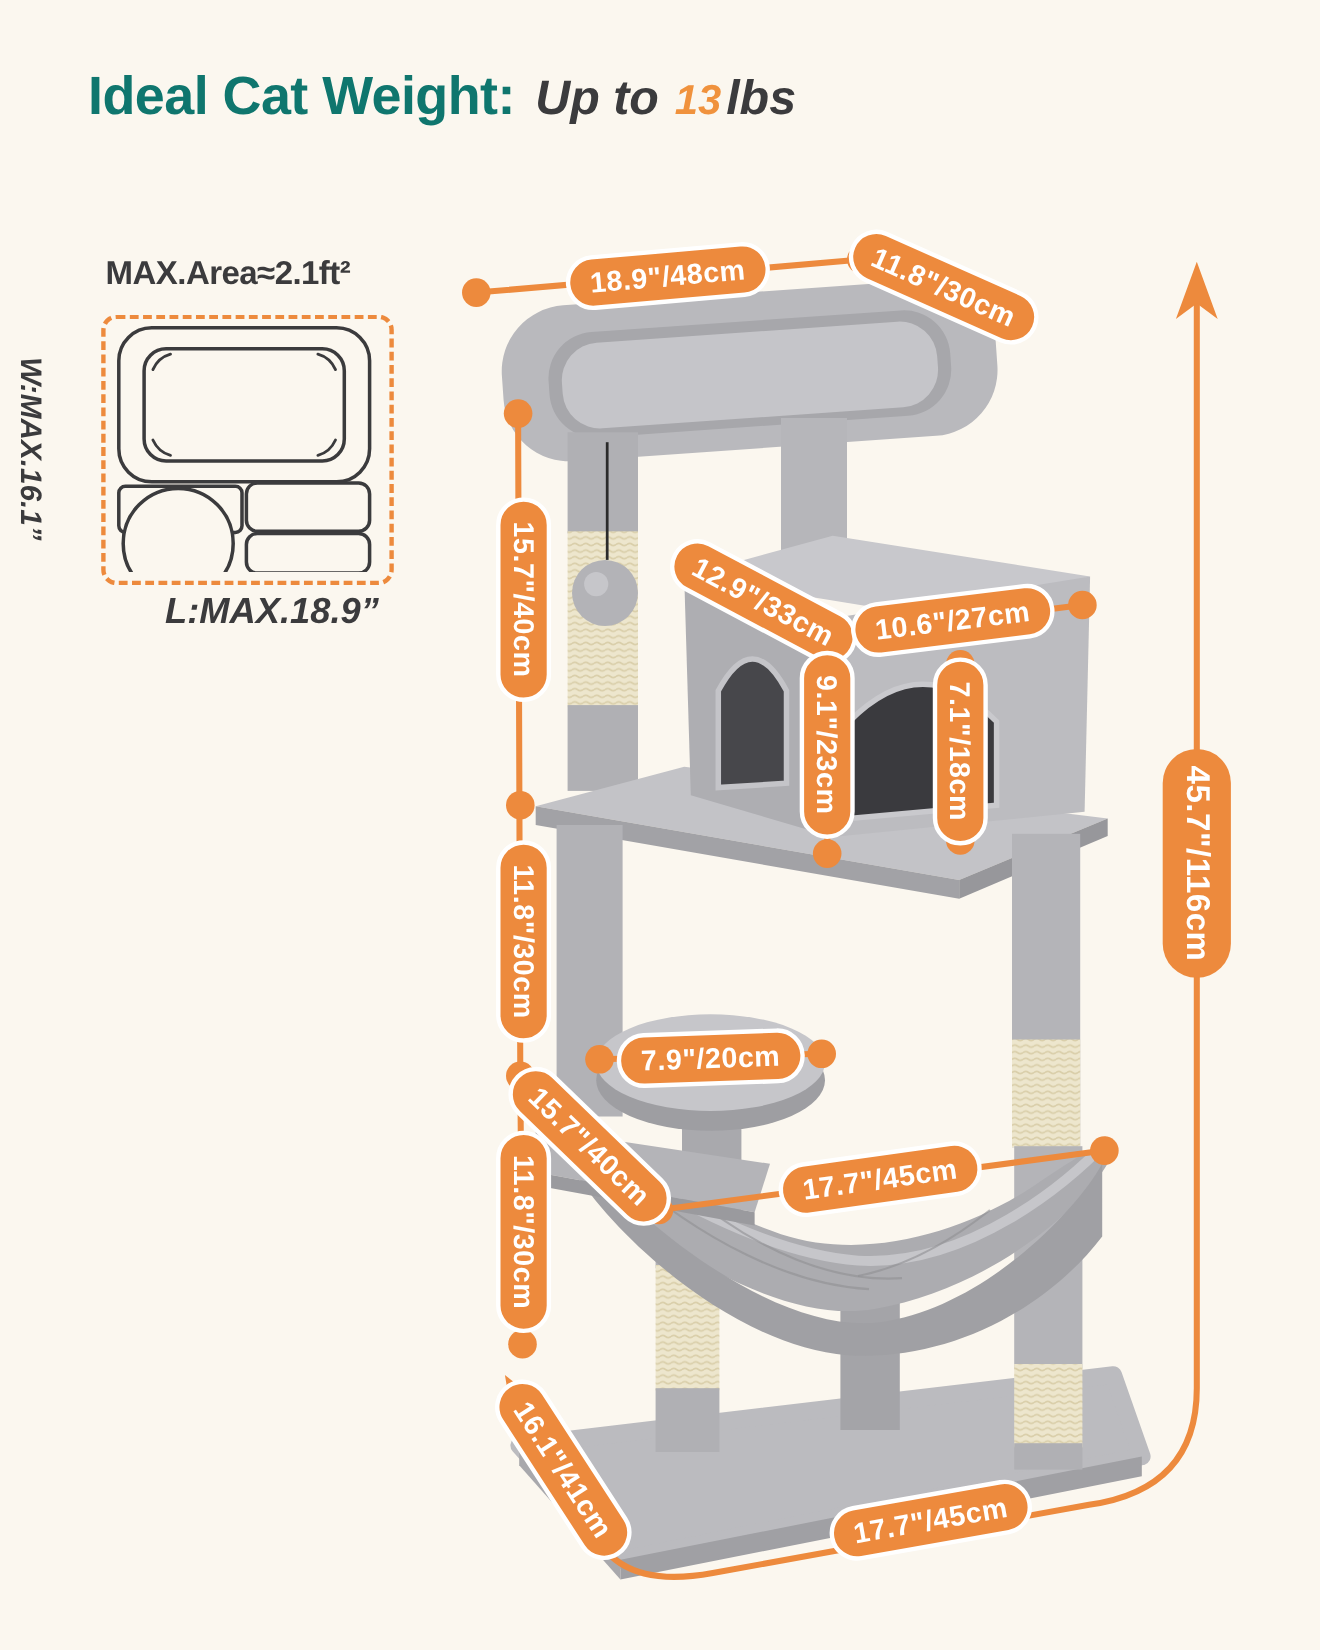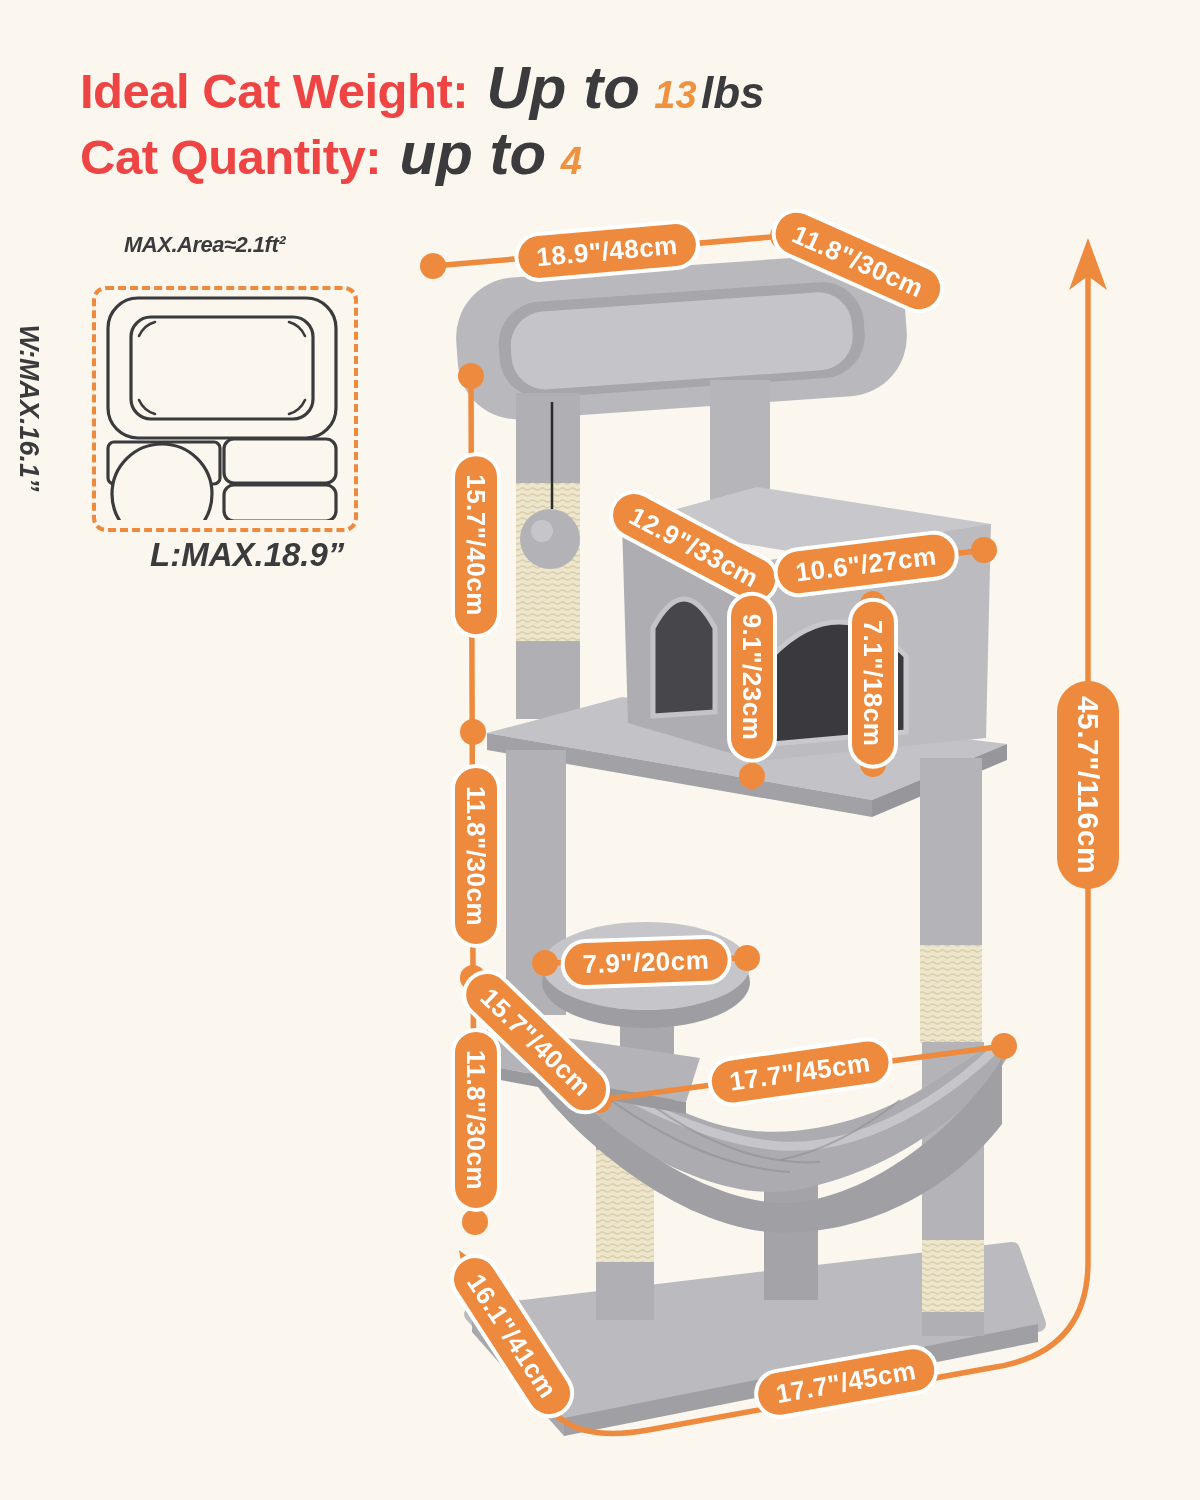--- a/index.html
+++ b/index.html
@@ -8,28 +8,28 @@
     background:#FBF7EF;
     font-family:"Liberation Sans",sans-serif;
     position:relative;
     overflow:hidden;
   }
   .canvas{position:absolute;left:0;top:0;width:1200px;height:1500px;}
 
   
   .header{position:absolute;left:80px;top:55px;white-space:nowrap;}
   .h-row{height:66px;line-height:66px;}
-  .h-label{color:#ef4444;font-weight:700;font-size:49px;letter-spacing:-0.5px;text-align:center;}
-  .h-val{color:#3B3B3D;font-style:italic;font-weight:700;font-size:60px;margin-left:14px;}
+  .h-label{color:#0f766e;font-weight:700;font-size:49px;letter-spacing:-0.5px;text-align:center;}
+  .h-val{color:#3B3B3D;font-style:italic;font-weight:700;font-size:44px;margin-left:14px;}
   .h-num{color:#F0923D;font-style:italic;font-weight:700;font-size:38px;margin-left:10px;}
   .h-suffix{color:#3B3B3D;font-style:italic;font-weight:700;font-size:44px;text-align:right;}
 
   
   .area-title{position:absolute;left:96px;top:232px;color:#3B3B3D;
-    font-weight:700;font-style:italic;font-size:22px;letter-spacing:-0.5px;margin-left:28px;}
+    font-weight:700;font-size:30px;letter-spacing:-0.5px;}
   .area-box{position:absolute;left:92px;top:286px;width:258px;height:238px;
     border:4px dashed #ED8A3D;border-radius:14px;}
   .area-svg{position:absolute;left:98px;top:292px;}
   .w-label{position:absolute;left:28px;top:408px;color:#3B3B3D;font-weight:700;
     font-style:italic;font-size:27px;white-space:nowrap;
     transform:translate(-50%,-50%) rotate(90deg);}
   .l-label{position:absolute;left:150px;top:536px;color:#3B3B3D;font-weight:700;
     font-style:italic;font-size:33px;white-space:nowrap;}
 
   
@@ -66,25 +66,20 @@
 
 <div class="canvas">
 
   <div class="header">
     <div class="h-row">
       <span class="h-label">Ideal Cat Weight:</span>
       <span class="h-val">Up to</span>
       <span class="h-num">13</span>
       <span class="h-suffix">lbs</span>
     </div>
-    <div class="h-row">
-      <span class="h-label">Cat Quantity:</span>
-      <span class="h-val">up to</span>
-      <span class="h-num">4</span>
-    </div>
   </div>
 
   <div class="area-title">MAX.Area≈2.1ft²</div>
   <div class="area-box"></div>
   <svg class="area-svg" width="248" height="228" viewBox="0 0 248 228">
     <g fill="#FBF7EF" stroke="#3B3B3D" stroke-width="3.2" stroke-linejoin="round">
       <rect x="10" y="6" width="228" height="140" rx="30"></rect>
       <rect x="33" y="25" width="182" height="102" rx="20"></rect>
       <rect x="10" y="150" width="112" height="42" rx="6"></rect>
       <rect x="126" y="147" width="112" height="44" rx="10"></rect>

